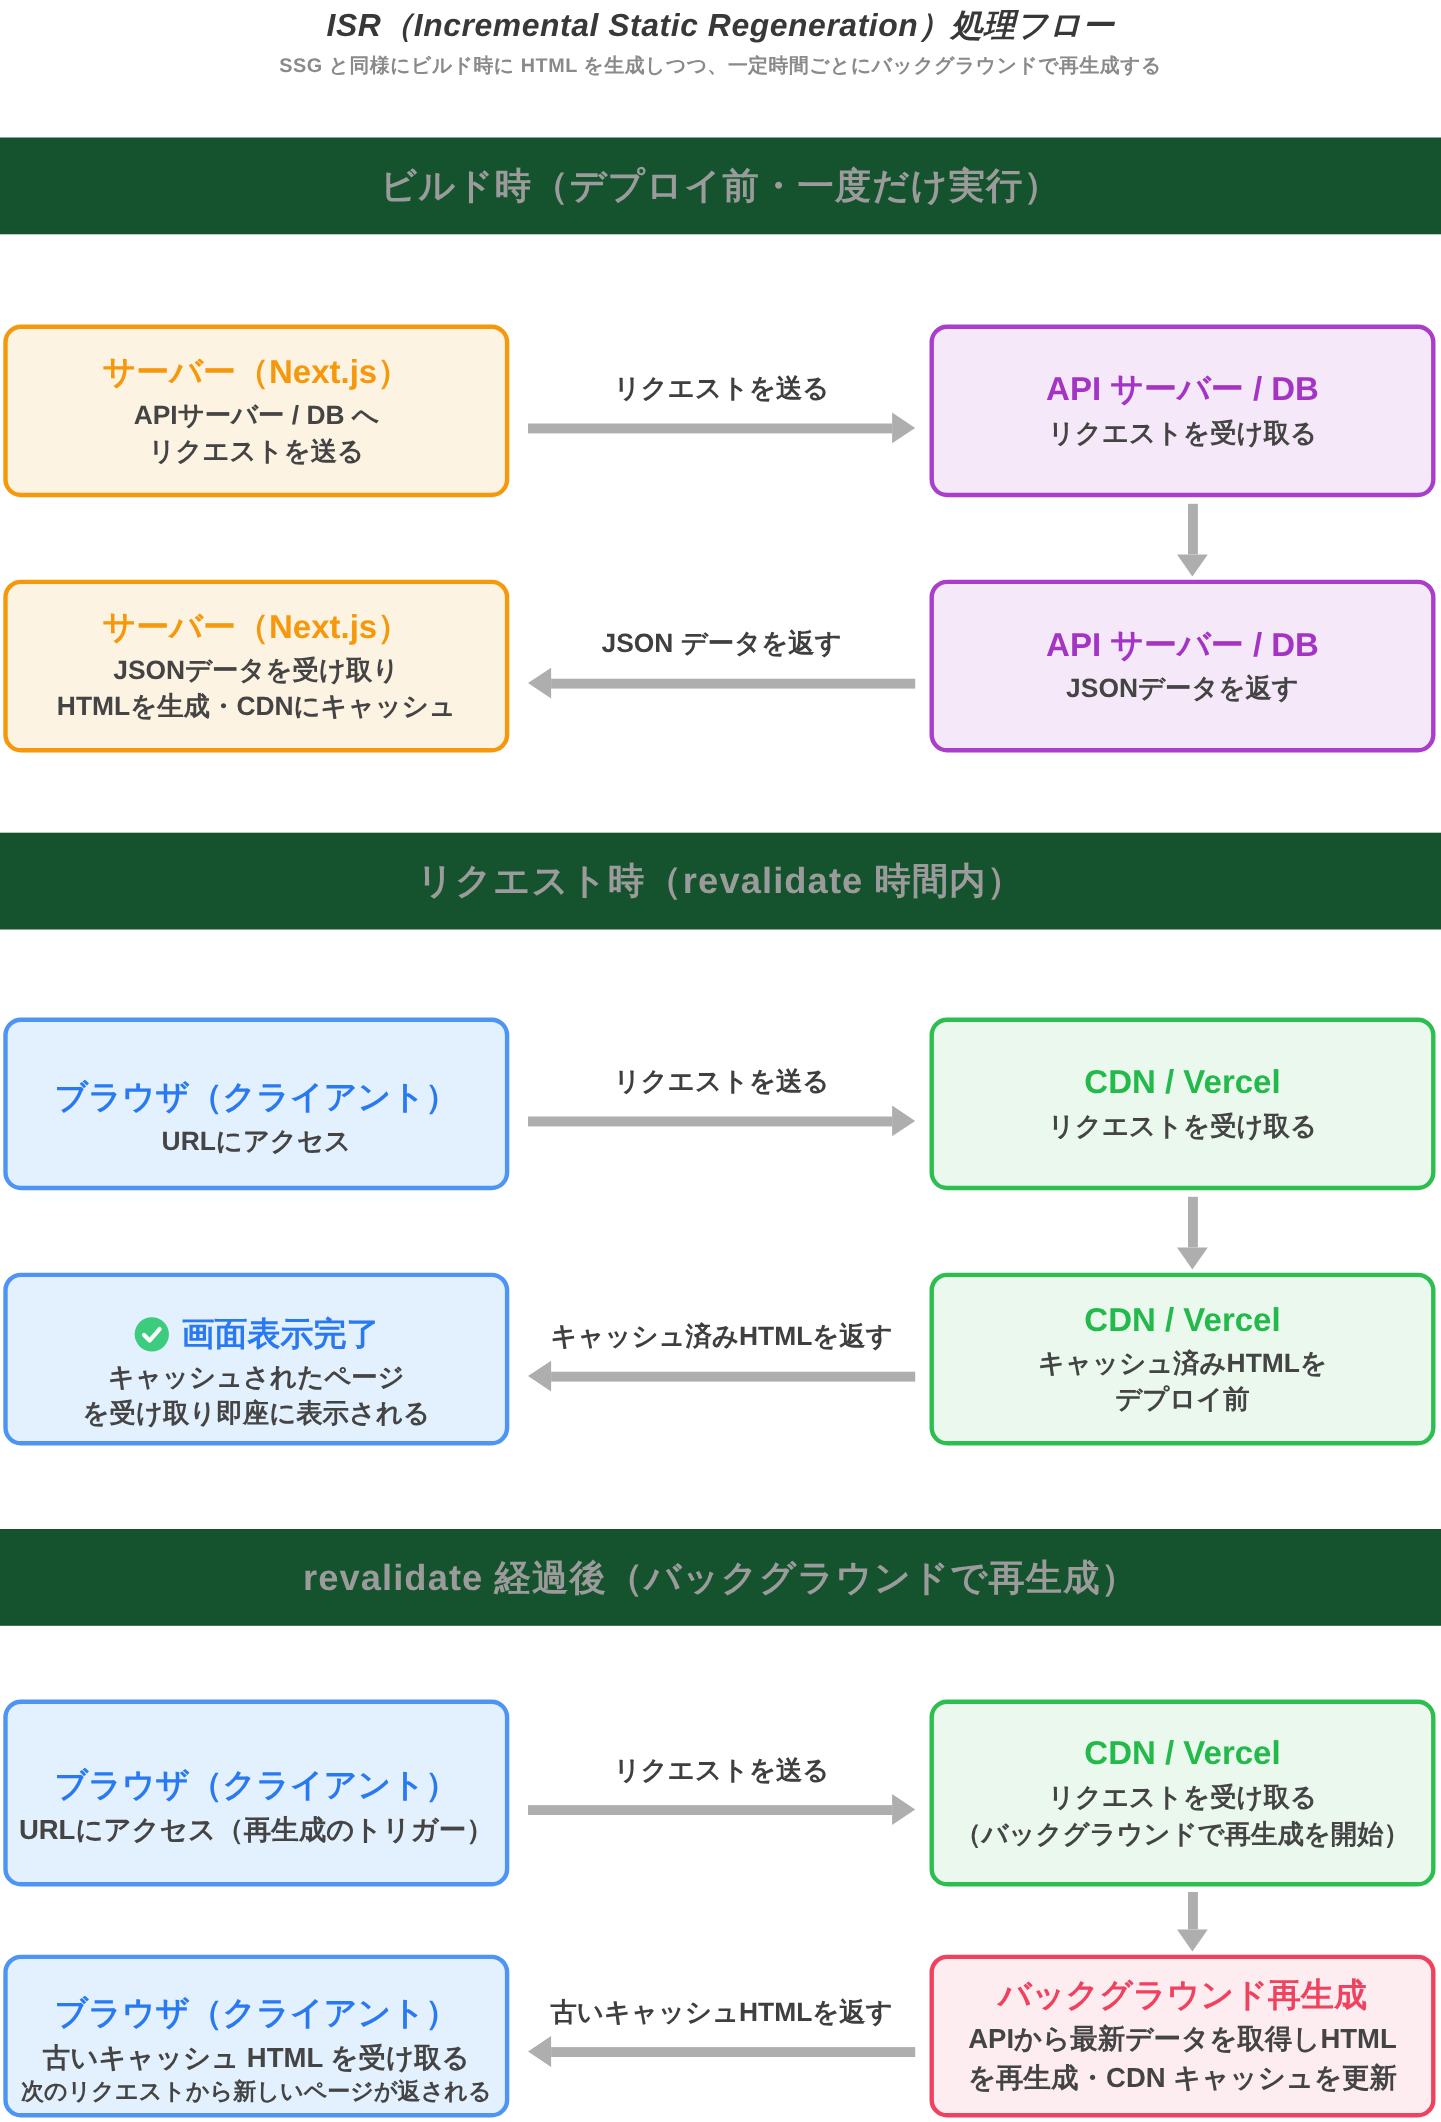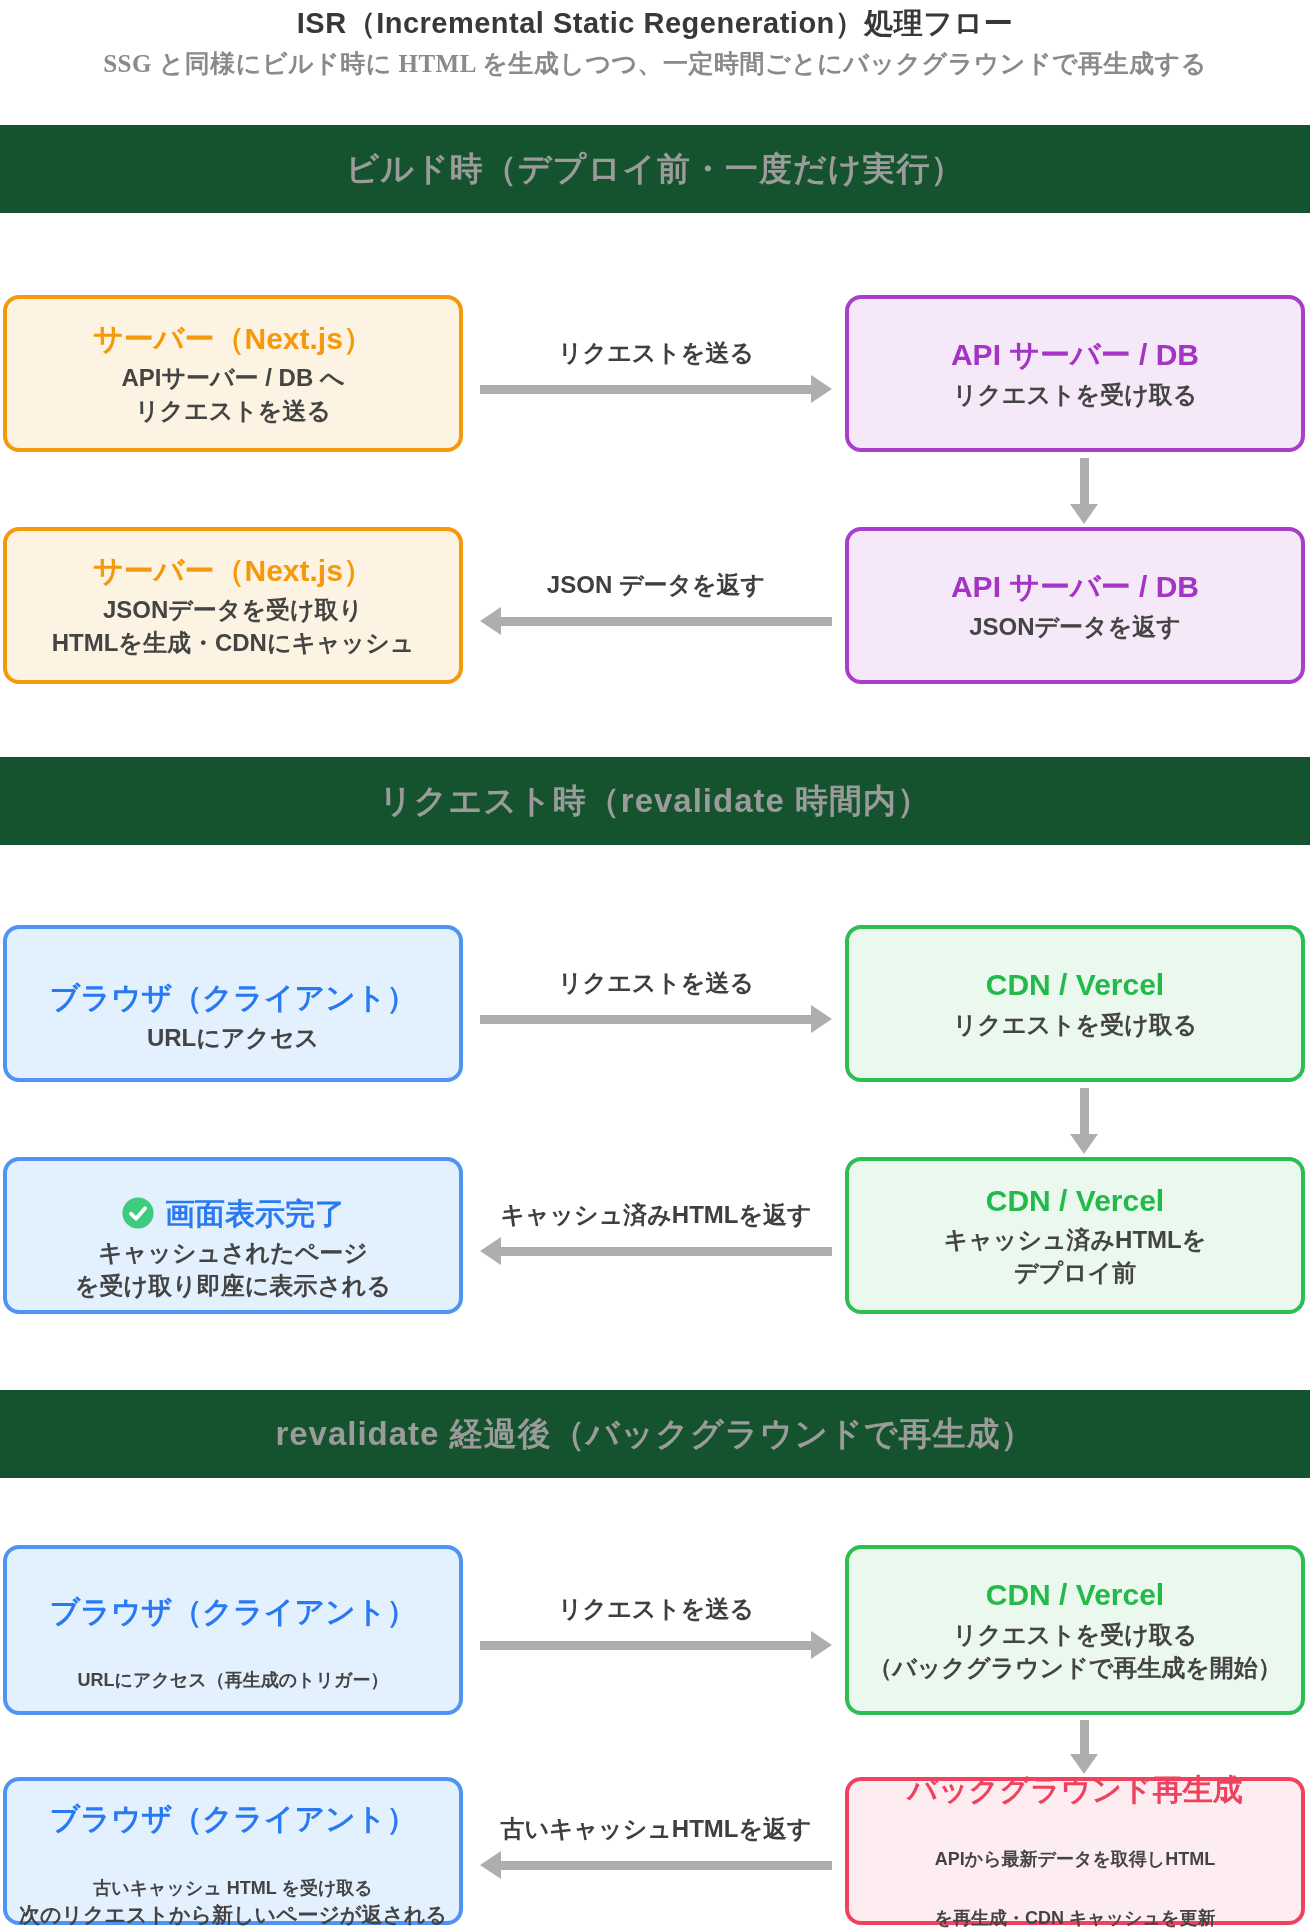--- a/index.html
+++ b/index.html
@@ -2,36 +2,36 @@
 <html><head>
 <meta charset="utf-8">
 <style>
   html,body{margin:0;padding:0;background:#fff;}
   .canvas{
     position:relative;width:1310px;height:1929px;overflow:hidden;
     font-family:"Liberation Sans","DejaVu Sans",sans-serif;font-weight:700;
     background:#fff;
   }
   .page-title{position:absolute;top:4px;left:0;width:100%;text-align:center;
-    font-size:29px;color:#383838;letter-spacing:.5px;}
+    font-size:29px;color:#383838;letter-spacing:.5px;font-style:italic;}
   .page-subtitle{position:absolute;top:47px;left:0;width:100%;text-align:center;
-    font-size:25px;color:#8a8a8a;letter-spacing:.5px;font-family:Liberation Serif, serif;}
+    font-size:18px;color:#8a8a8a;letter-spacing:.5px;}
   .band{position:absolute;left:0;width:100%;height:88px;background:#14532d;
     display:flex;align-items:center;justify-content:center;
     font-size:33px;color:#9b9b9b;letter-spacing:1px;}
   .row{position:absolute;left:0;width:100%;}
   .box{position:absolute;top:0;bottom:0;width:460px;border:4px solid;border-radius:16px;
     display:flex;flex-direction:column;align-items:center;justify-content:center;
     text-align:center;box-sizing:border-box;padding:6px 8px;}
   .box.pos-left{left:3px;}
   .box.pos-right{left:845px;}
   .box-title{font-size:30px;line-height:1.25;margin-bottom:4px;white-space:nowrap;
     display:flex;align-items:center;justify-content:center;}
   .box-line{font-size:24px;line-height:1.38;color:#444;white-space:nowrap;}
-  .box-line.big{font-size:18px;margin-top:34px;}
+  .box-line.big{font-size:25px;}
   .box-note{font-size:21px;line-height:1.3;color:#444;white-space:nowrap;}
   .theme-orange{background:#FDF3E2;border-color:#F5980B;}
   .theme-orange .box-title{color:#F5980B;}
   .theme-purple{background:#F5E8F8;border-color:#A83EC9;}
   .theme-purple .box-title{color:#A334C4;}
   .theme-blue{background:#E3F0FD;border-color:#4D94F5;}
   .theme-blue .box-title{color:#2979F2;margin-top:26px;}
   .theme-green{background:#EAF8EE;border-color:#2DBE50;}
   .theme-green .box-title{color:#23B94B;}
   .theme-red{background:#FDEDF0;border-color:#F0415F;}

